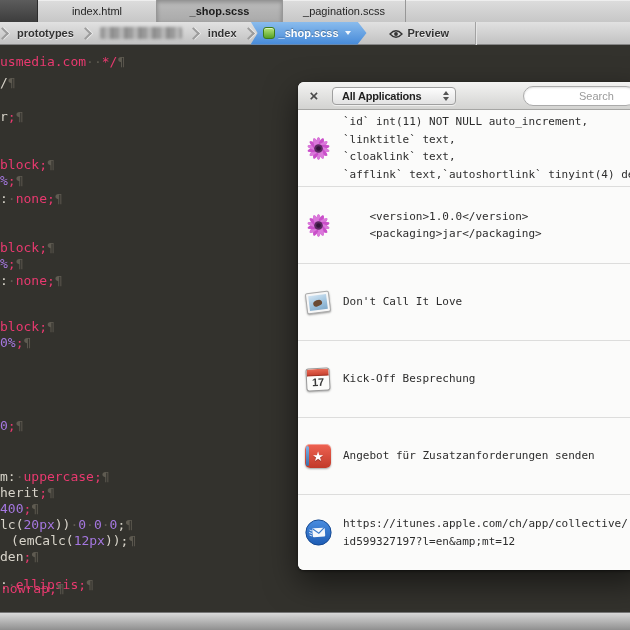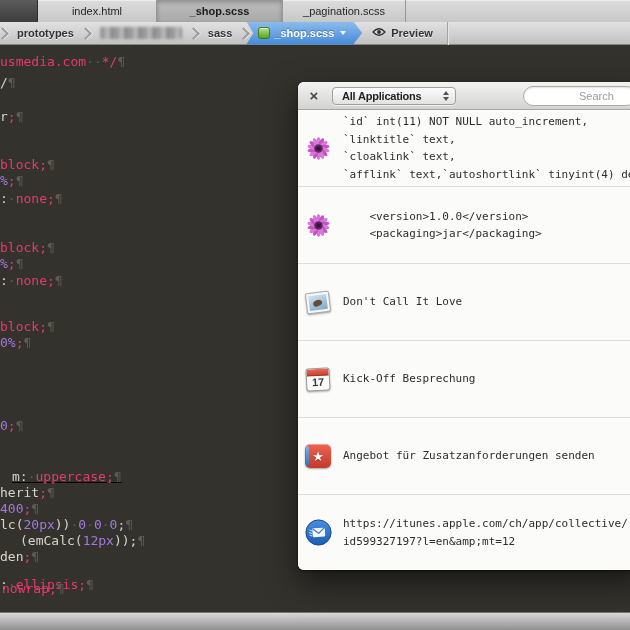--- a/index.html
+++ b/index.html
@@ -34,21 +34,21 @@
   .crumb-active{height:23px;display:flex;align-items:center;gap:4px;margin-left:-3px;
        padding:0 16px 0 12px;color:#fff;font-weight:bold;
        background:linear-gradient(#8abced,#4589d8);
        text-shadow:0 -1px 1px rgba(0,0,0,.35);
        clip-path:polygon(0 0,calc(100% - 9px) 0,100% 50%,calc(100% - 9px) 100%,0 100%,7px 50%);}
   .doc-icon{width:12px;height:12px;border-radius:3px;flex:none;
        background:linear-gradient(#b5e47a,#57a326);border:1px solid #3e7c19;
        box-shadow:inset 0 1px 0 rgba(255,255,255,.55);box-sizing:border-box;}
   .caret-down{width:0;height:0;border-left:3.5px solid transparent;
        border-right:3.5px solid transparent;border-top:4px solid rgba(255,255,255,.9);margin-left:2px;}
-  .crumb-preview{display:flex;align-items:flex-start;gap:5px;padding:0 10px;
+  .crumb-preview{display:flex;align-items:flex-end;gap:5px;padding:0 22px;
        text-shadow:0 1px 0 rgba(255,255,255,.7);}
   .pathbar-divider{width:1px;height:23px;background:#a2a2a2;box-shadow:1px 0 0 #e5e5e5;margin-left:4px;}
 
   
   .editor{position:absolute;top:45px;left:0;width:630px;height:567px;background:#33322d;
           font-family:"DejaVu Sans Mono",monospace;font-size:13px;line-height:16px;}
   .code-line{position:absolute;white-space:pre;}
   .pink{color:#e8396f}.purple{color:#a577e0}.white{color:#d8d4ca}.dim{color:#5f5b51}
 
   
@@ -119,21 +119,21 @@
     <div class="tab t4">_pagination.scss</div>
     <div class="tab-filler"></div>
   </div>
 
   <div class="pathbar">
     <span class="crumb-sep"></span>
     <span class="crumb">prototypes</span>
     <span class="crumb-sep"></span>
     <span class="crumb-redacted"></span>
     <span class="crumb-sep"></span>
-    <span class="crumb">sass</span>
+    <span class="crumb">index</span>
     <span class="crumb-sep"></span>
     <span class="crumb-active">
       <span class="doc-icon"></span>
       <span>_shop.scss</span>
       <span class="caret-down"></span>
     </span>
     <span class="crumb-preview">
       <svg width="14" height="10" viewBox="0 0 14 10">
         <path d="M1 5 Q7 -1.5 13 5 Q7 11.5 1 5 Z" fill="none" stroke="#333" stroke-width="1.3"></path>
         <circle cx="7" cy="5" r="1.9" fill="#333"></circle>
@@ -149,25 +149,25 @@
       <div class="code-line" style="top: 64px; left: 0px;"><span class="white">r</span><span class="pink">;</span><span class="dim">¶</span></div>
       <div class="code-line" style="top: 112px; left: 0px;"><span class="pink">block</span><span class="pink">;</span><span class="dim">¶</span></div>
       <div class="code-line" style="top: 128px; left: 0px;"><span class="purple">%</span><span class="pink">;</span><span class="dim">¶</span></div>
       <div class="code-line" style="top: 146px; left: 0px;"><span class="white">:</span><span class="dim">·</span><span class="pink">none;</span><span class="dim">¶</span></div>
       <div class="code-line" style="top: 195px; left: 0px;"><span class="pink">block;</span><span class="dim">¶</span></div>
       <div class="code-line" style="top: 211px; left: 0px;"><span class="purple">%</span><span class="pink">;</span><span class="dim">¶</span></div>
       <div class="code-line" style="top: 228px; left: 0px;"><span class="white">:</span><span class="dim">·</span><span class="pink">none;</span><span class="dim">¶</span></div>
       <div class="code-line" style="top: 274px; left: 0px;"><span class="pink">block;</span><span class="dim">¶</span></div>
       <div class="code-line" style="top: 290px; left: 0px;"><span class="purple">0%</span><span class="pink">;</span><span class="dim">¶</span></div>
       <div class="code-line" style="top: 373px; left: 0px;"><span class="purple">0</span><span class="pink">;</span><span class="dim">¶</span></div>
-      <div class="code-line" style="top: 424px; left: 12px; text-decoration: underline;"><span class="white">m:</span><span class="dim">·</span><span class="pink">uppercase;</span><span class="dim">¶</span></div>
+      <div class="code-line" style="top: 424px; left: 0px;"><span class="white">m:</span><span class="dim">·</span><span class="pink">uppercase;</span><span class="dim">¶</span></div>
       <div class="code-line" style="top: 440px; left: 0px;"><span class="white">herit</span><span class="pink">;</span><span class="dim">¶</span></div>
       <div class="code-line" style="top: 456px; left: 0px;"><span class="purple">400</span><span class="pink">;</span><span class="dim">¶</span></div>
       <div class="code-line" style="top: 472px; left: 0px;"><span class="white">lc(</span><span class="purple">20px</span><span class="white">))</span><span class="dim">·</span><span class="purple">0</span><span class="dim">·</span><span class="purple">0</span><span class="dim">·</span><span class="purple">0</span><span class="white">;</span><span class="dim">¶</span></div>
-      <div class="code-line" style="top: 488px; left: 20px;"><span class="white">(emCalc(</span><span class="purple">12px</span><span class="white">));</span><span class="dim">¶</span></div>
+      <div class="code-line" style="top: 488px; left: 11px;"><span class="white">(emCalc(</span><span class="purple">12px</span><span class="white">));</span><span class="dim">¶</span></div>
       <div class="code-line" style="top: 504px; left: 0px;"><span class="white">den</span><span class="pink">;</span><span class="dim">¶</span></div>
       <div class="code-line" style="top: 520px; left: 0px; margin-top: 12px;"><span class="white">:</span><span class="dim">·</span><span class="pink">ellipsis;</span><span class="dim">¶</span></div>
       <div class="code-line" style="top: 536px; left: 2px;"><span class="pink">nowrap;</span><span class="dim">¶</span></div>
     </div>
 
   <div class="bottombar"></div>
 
   <div class="popup">
     <div class="popup-header">
       <span class="close-x">×</span>

